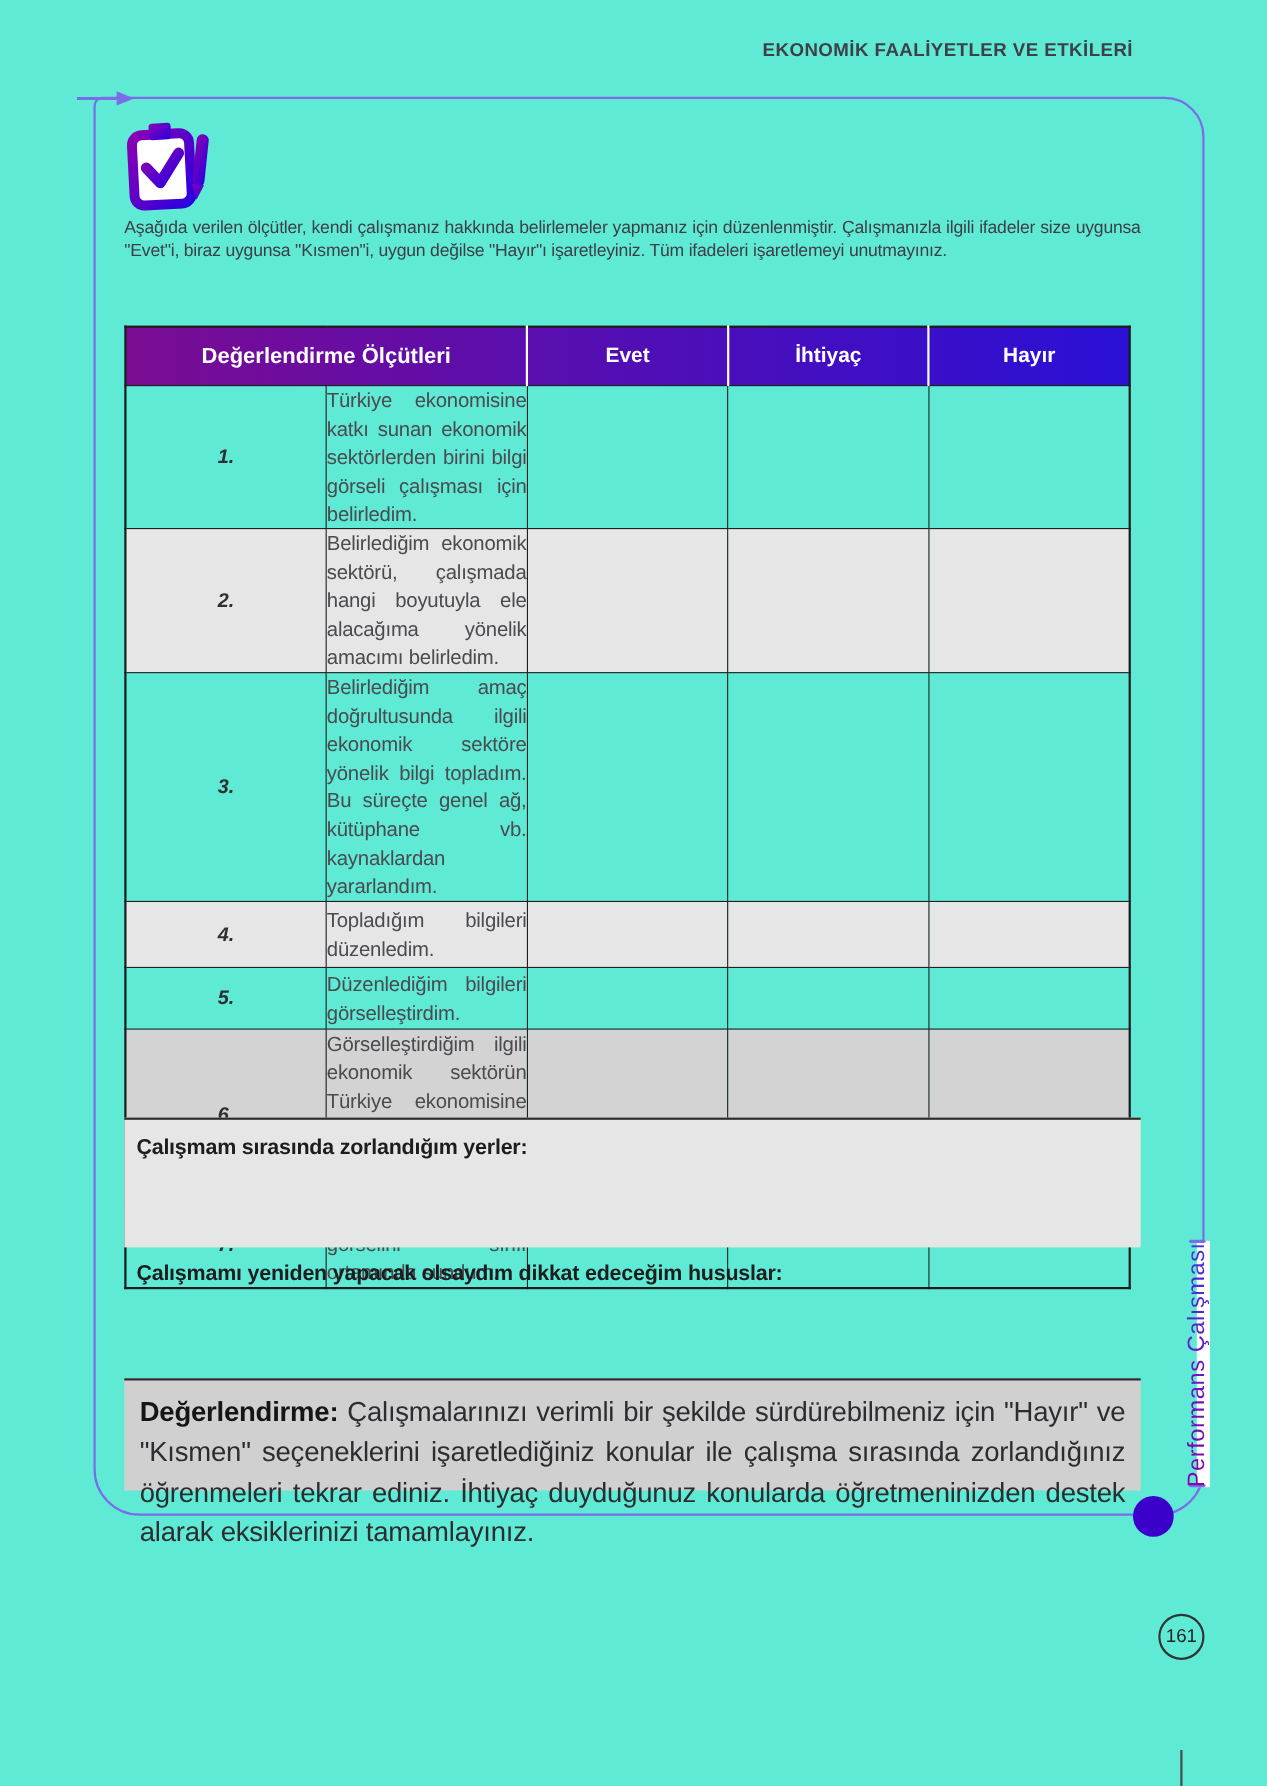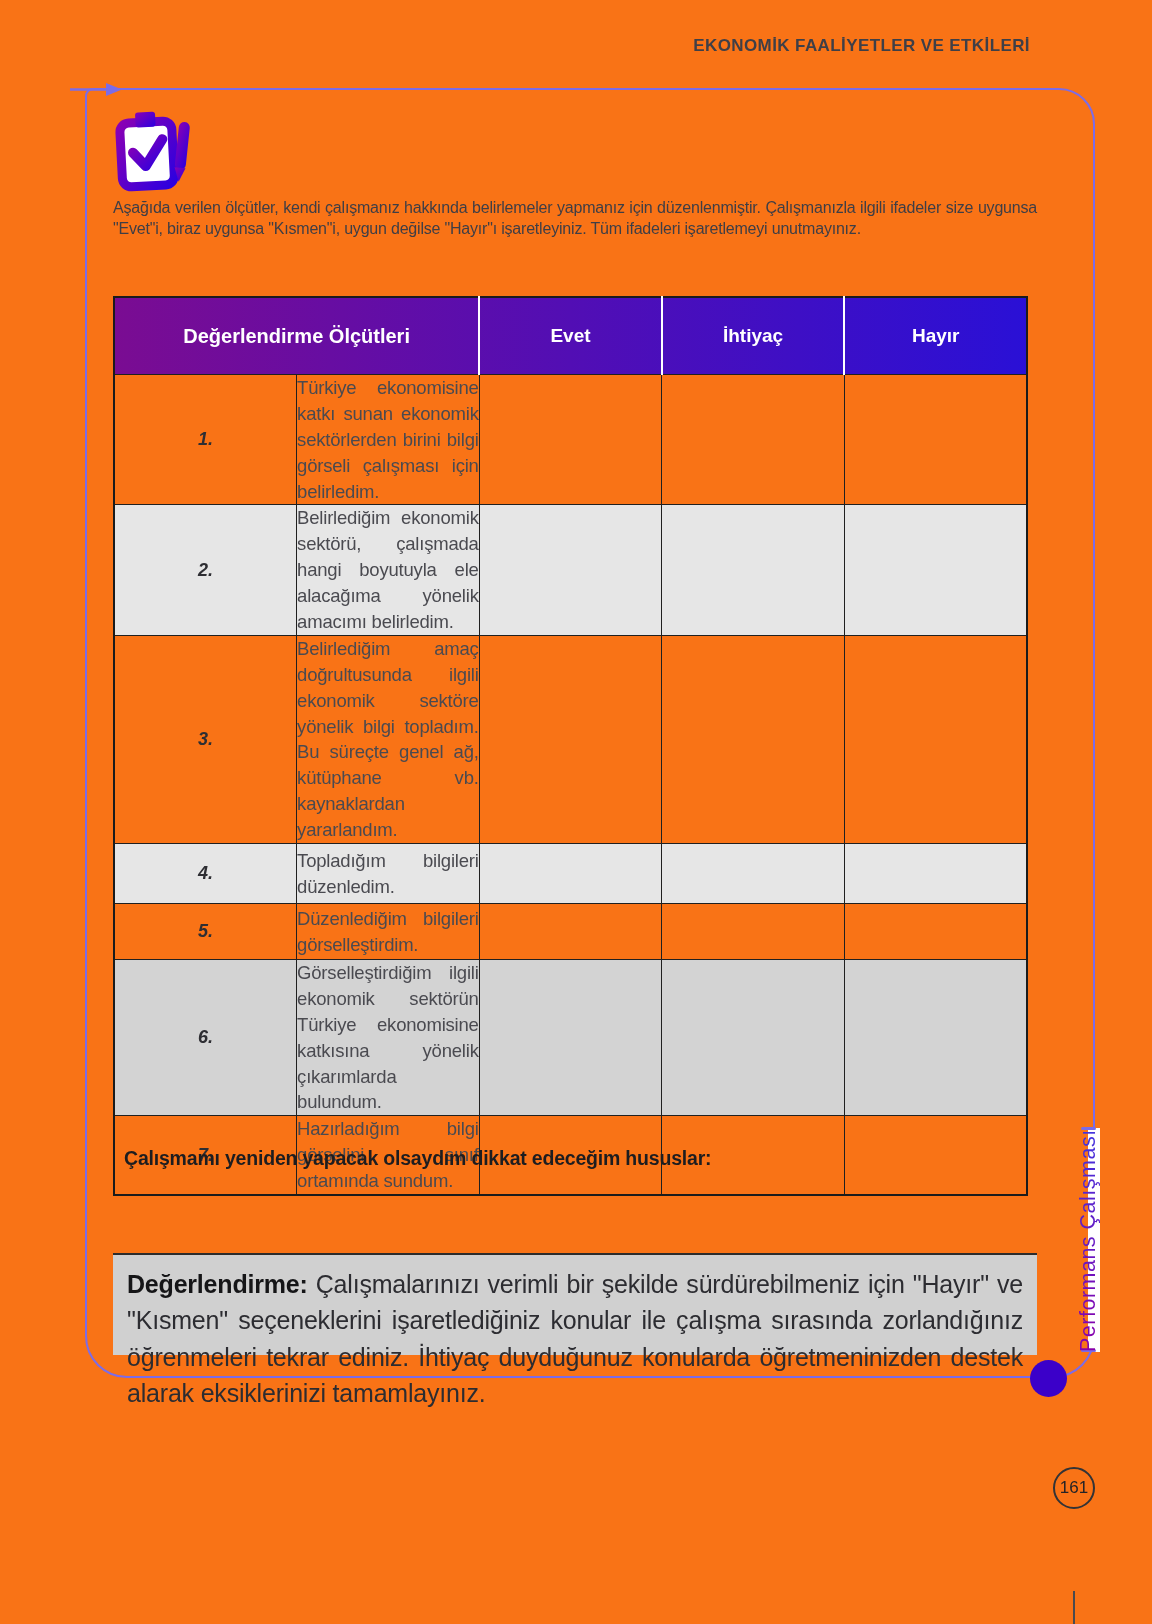--- a/index.html
+++ b/index.html
@@ -1,19 +1,19 @@
 <!DOCTYPE html>
 <html><head>
 <meta charset="utf-8">
 <style>
   html,body{margin:0;padding:0;background:#ffffff;}
   .page{
     position:relative;
     width:1152px;height:1624px;
-    background:#f97316;
+    background:#5eead4;
     font-family:"Liberation Sans", sans-serif;
     overflow:hidden;
     color:#3e3e46;
   }
   
   .running-header{
     position:absolute; top:36px; right:122px;
     font-size:17px; font-weight:bold; letter-spacing:.4px;
     color:#3f3f47;
   }
@@ -53,21 +53,21 @@
   table.criteria{
     position:absolute; left:113px; top:296px; width:915px;
     border-collapse:collapse; table-layout:fixed;
     border:2.5px solid #1b1b1b;
   }
   table.criteria thead tr{
     background:linear-gradient(90deg,#7a0c92,#2a10d6);
   }
   table.criteria th{
     color:#ffffff; font-size:20px; font-weight:bold;
-    height:44px; text-align:center; padding:16px;
+    height:44px; text-align:center; padding:4px;
     border:none;
   }
   table.criteria th.ans{border-left:2.5px solid #ffffff; font-size:19px;}
   table.criteria td{
     border:1.2px solid #202020; padding:0;
   }
   td.num{
     width:37px; text-align:center;
     font-weight:bold; font-style:italic; font-size:18px; color:#2e2e33;
   }
@@ -224,20 +224,23 @@
         <td class="crit">Hazırladığım bilgi görselini sınıf ortamında sundum.</td>
         <td class="ansc"></td>
         <td class="ansc"></td>
         <td class="ansc"></td>
       </tr>
     </tbody>
   </table>
 
 
 
+  <div class="graybox box1">
+    <div class="sec-inner">Çalışmam sırasında zorlandığım yerler:</div>
+  </div>
 
   <div class="sec-heading sec3">Çalışmamı yeniden yapacak olsaydım dikkat edeceğim hususlar:</div>
 
   <div class="graybox box2">
     <div class="eval-text">
       <b>Değerlendirme:</b>
       <span>Çalışmalarınızı verimli bir şekilde sürdürebilmeniz için "Hayır" ve "Kısmen" seçeneklerini işaretlediğiniz konular ile çalışma sırasında zorlandığınız öğrenmeleri tekrar ediniz. İhtiyaç duyduğunuz konularda öğretmeninizden destek alarak eksiklerinizi tamamlayınız.</span>
     </div>
   </div>
 

